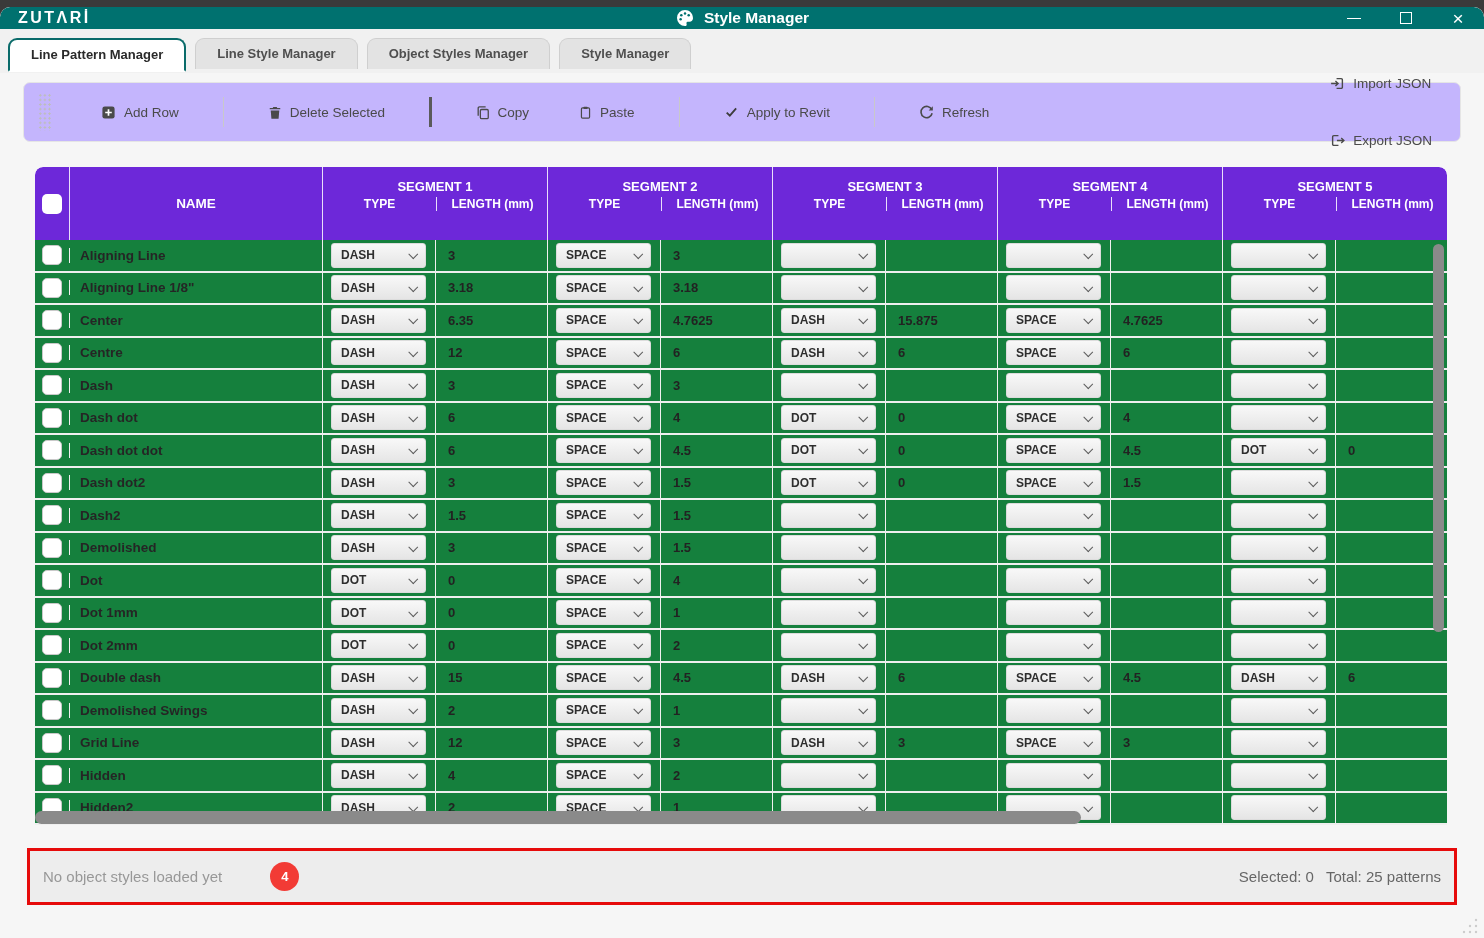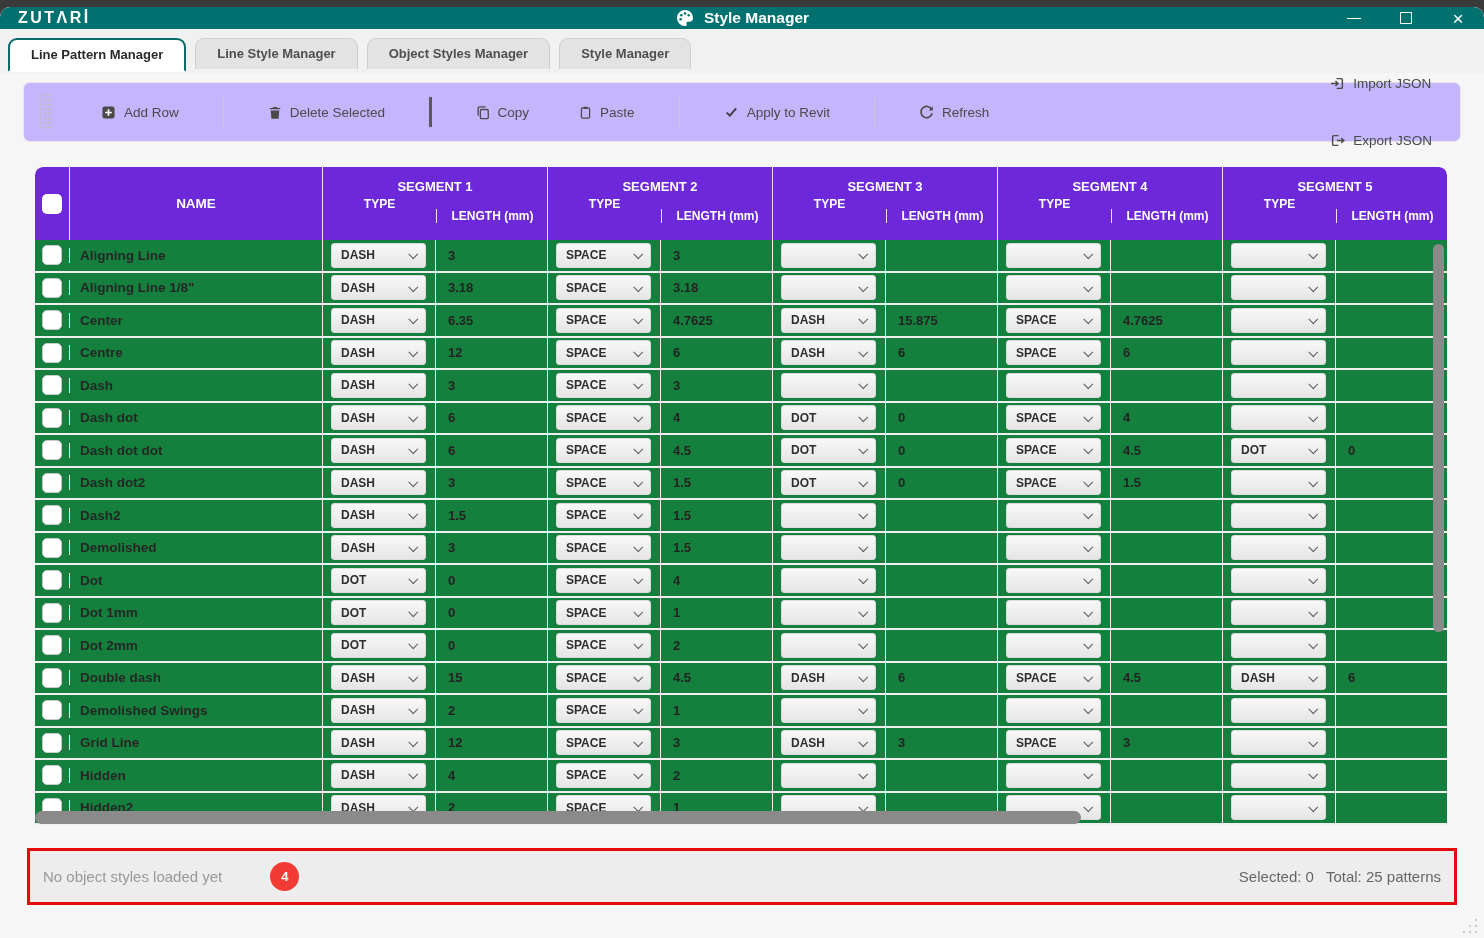--- a/index.html
+++ b/index.html
@@ -57,21 +57,21 @@
   .th-cb .cb { border:none; }
   .th-name { display:flex; align-items:center; justify-content:center;
              font-weight:bold; font-size:13.5px;
              border-left:1px solid rgba(255,255,255,.85); }
   .seg-group { display:flex; flex-direction:column; justify-content:flex-start;
                border-left:1px solid rgba(255,255,255,.85); padding-top:12px; }
   .seg-label { text-align:center; font-weight:bold; font-size:13px; }
   .seg-sub { display:grid; grid-template-columns:113px 112px; margin-top:3px;
              padding-bottom:8px; }
   .seg-sub span { text-align:center; font-weight:bold; font-size:12px; }
-  .seg-sub span:last-child { border-left:1px solid rgba(255,255,255,.85);margin-top:12px; }
+  .seg-sub span:last-child { border-left:1px solid rgba(255,255,255,.85); }
 
   .tbody { height:585px; overflow:hidden; }
   .trow { display:grid; grid-template-columns:34px 253px repeat(5, 113px 112px);
           height:32.5px; background:#15803d; border-bottom:2px solid #efefef;
           align-items:center; }
   .td-cb { display:flex; justify-content:center; }
   .td-name { font-size:13.5px; font-weight:600; color:#252525; padding-left:10px;
              border-left:1px solid #f0f0f0; white-space:nowrap; overflow:hidden; }
   .td-type { border-left:1px solid #f0f0f0; height:100%; display:flex; align-items:center; }
   .td-len  { border-left:1px solid #f0f0f0; height:100%; display:flex; align-items:center;

